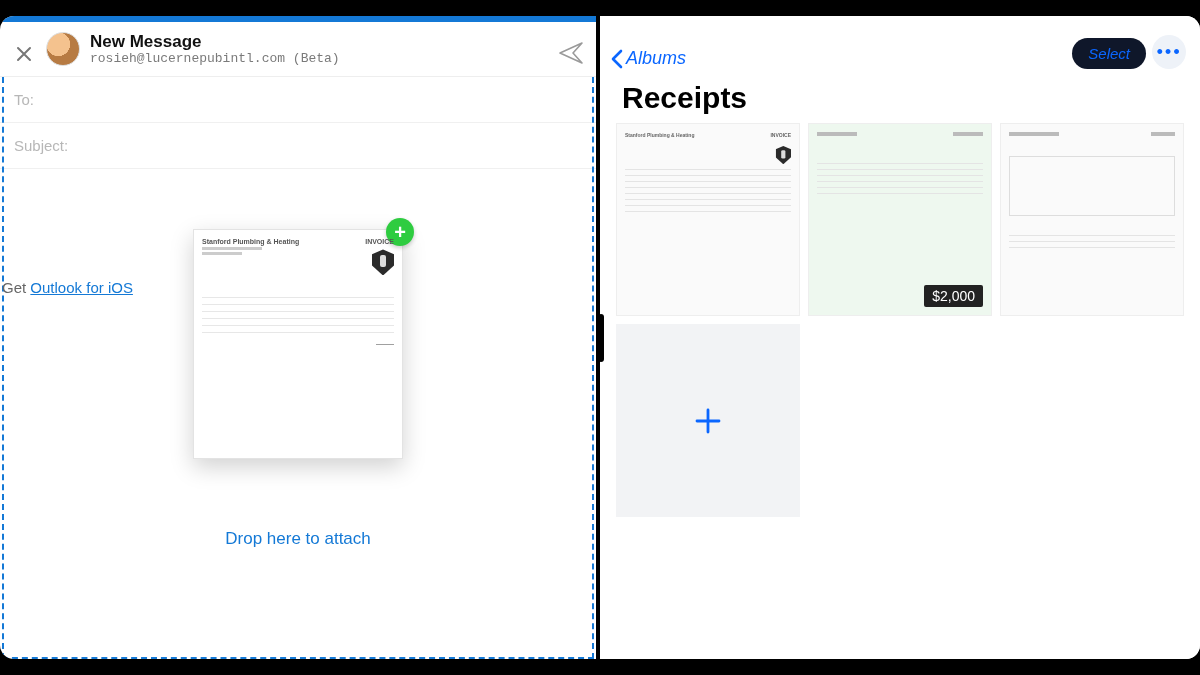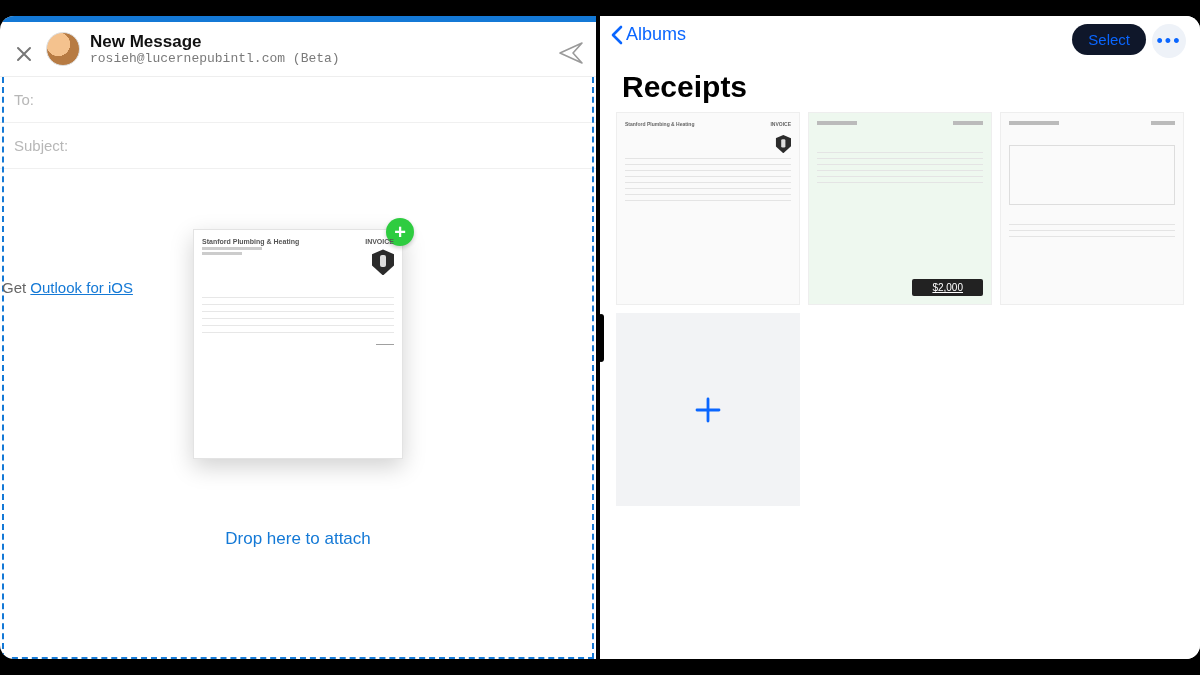--- a/index.html
+++ b/index.html
@@ -34,33 +34,33 @@
   .inv-title { font-weight:700; font-size:7px; }
   .shield { width:22px; height:26px; background:#2b2b2b; clip-path: polygon(50% 0,100% 18%,100% 62%,50% 100%,0 62%,0 18%); position:relative; }
   .shield::after{ content:""; position:absolute; left:8px; top:6px; width:6px; height:12px; background:#ddd; border-radius:2px; }
   .inv-lines { margin-top:16px; }
   .inv-row { height:7px; border-bottom:1px solid #e7e7e7; display:flex; }
   .inv-row span:first-child{ flex:1; background:linear-gradient(#0000,#0000); }
   .inv-row .amt { width:26px; text-align:right; }
   .inv-total { margin-top:8px; text-align:right; font-weight:700; font-size:6px; }
 
   
-  .photos-header { display:flex; align-items:flex-start; padding:8px 14px 6px 10px; gap:6px; }
+  .photos-header { display:flex; align-items:flex-end; padding:19px 14px 6px 10px; gap:6px;font-style:italic; }
   .back { color:#0a66ff; display:flex; align-items:center; font-size:18px; gap:2px; cursor:pointer;}
   .spacer { flex:1; }
   .pill { background:#0f172a; color:#0a66ff; border-radius:18px; padding:7px 16px; font-size:15px; cursor:pointer;}
   .dots { width:34px; height:34px; border-radius:50%; background:#eef2f8; color:#0a66ff; display:flex; align-items:center; justify-content:center; font-size:18px; letter-spacing:2px; cursor:pointer;}
   .album-title { font-size:30px; font-weight:800; padding:6px 22px 8px; }
   .grid { display:grid; grid-template-columns: repeat(3, 1fr); gap:8px; padding:0 16px; }
   .thumb { aspect-ratio: 1/1.05; background:#fafafa; border:1px solid #eee; position:relative; overflow:hidden; }
   .thumb.green { background:#eef8ef; }
   .thumb .mini { position:absolute; inset:8px; font-size:4px; color:#666; }
   .mini .mrow { height:6px; border-bottom:1px solid #e4e4e4; }
   .mini .mhdr { display:flex; justify-content:space-between; font-size:5px; font-weight:700; margin-bottom:10px;}
-  .badge-total { position:absolute; right:8px; bottom:8px; background:#222; color:#fff; font-size:10px; padding:3px 20px; border-radius:2px;text-decoration:underline;}
+  .badge-total { position:absolute; right:8px; bottom:8px; background:#222; color:#fff; font-size:14px; padding:3px 8px; border-radius:2px;}
   .add-tile { aspect-ratio:1/1.05; background:#f2f3f5; display:flex; align-items:center; justify-content:center; color:#0a66ff; font-size:34px; cursor:pointer;}
   .divider-handle { position:absolute; left:598px; top:50%; width:6px; height:48px; background:#000; border-radius:3px; transform:translateY(-50%); }
 
   svg { display:block; }
 </style>
 </head>
 <body>
 
 <div class="stage">
   <div class="inner">

